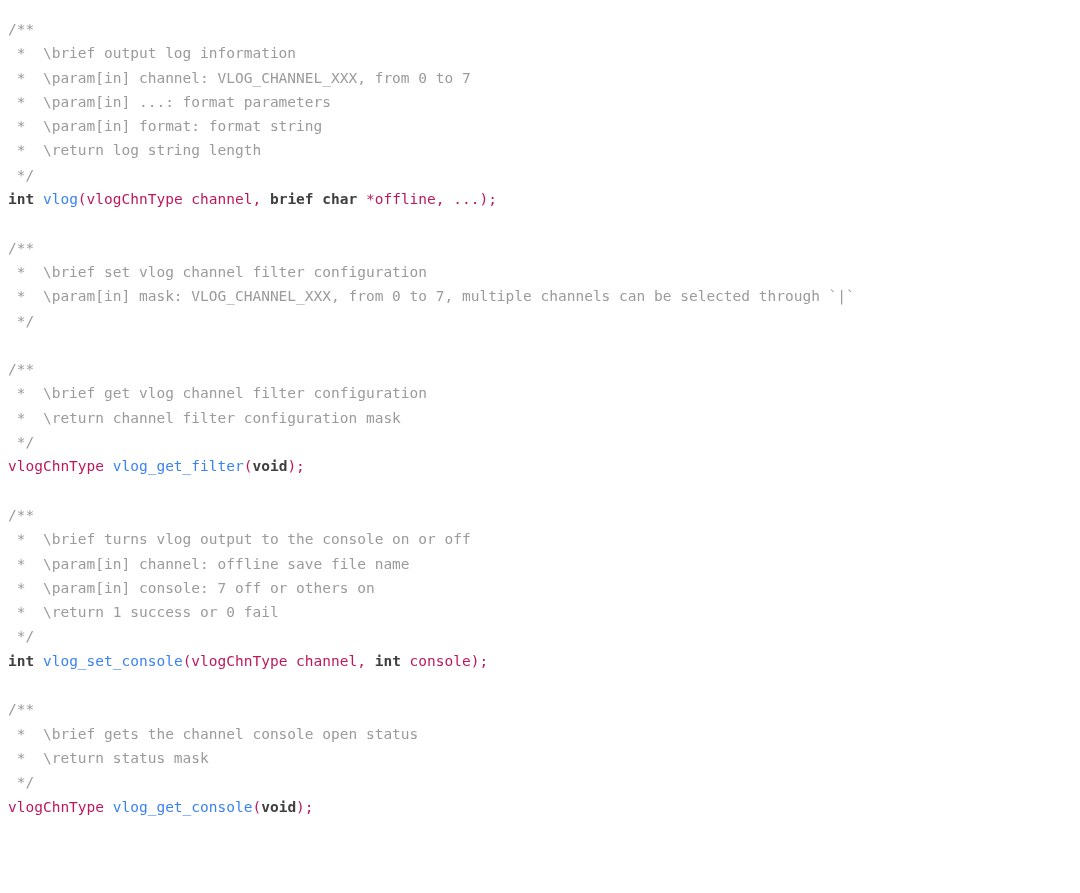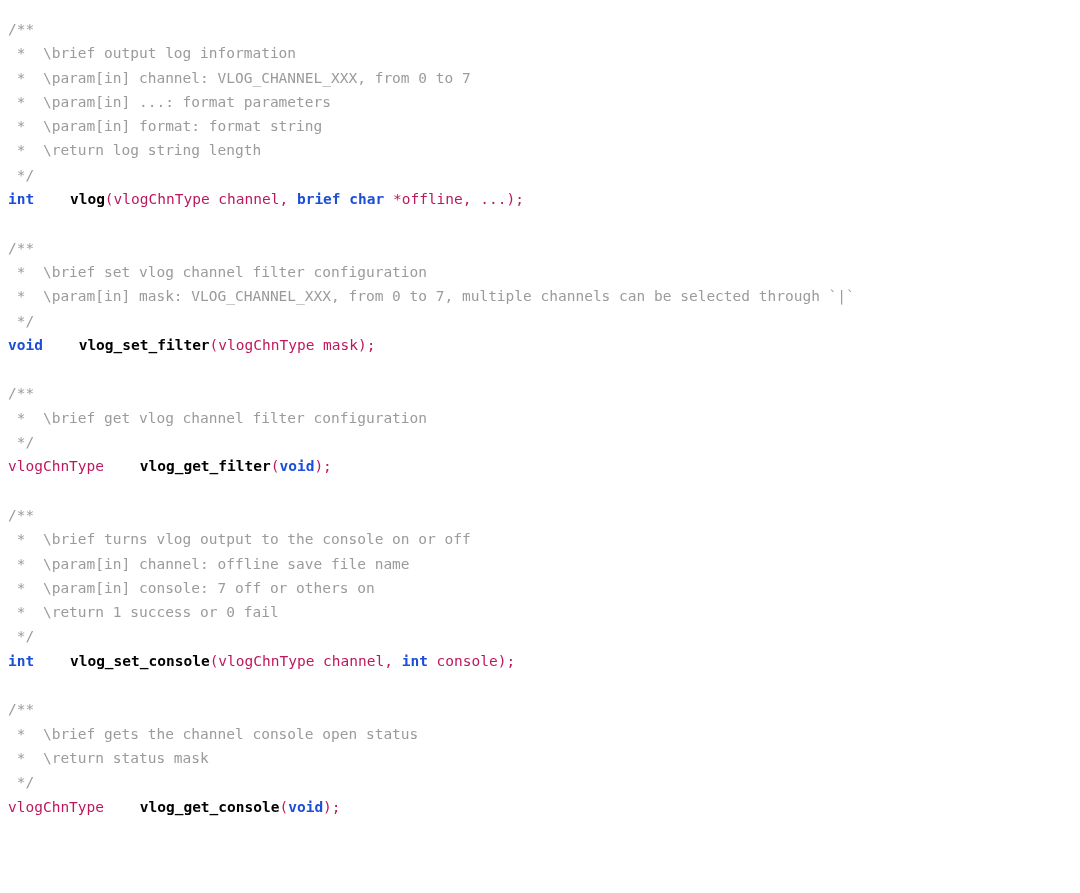--- a/index.html
+++ b/index.html
@@ -23,45 +23,45 @@
     font-size: 14.5px;
     white-space: pre;
     letter-spacing: 0px;
     color: #444444;
   }
   .code-line.blank {
     height: 24.3px;
   }
   
   .tok-comment  { color: #9b9b9b; font-weight: normal; }
-  .tok-keyword  { color: #1d4ed8; font-weight: bold; }
-  .tok-funcname { color: #000000; font-weight: bold; margin-left: 27px; }
+  .tok-keyword  { color: #404040; font-weight: bold; }
+  .tok-funcname { color: #3b82f6; font-weight: normal; }
   .tok-plain    { color: #be185d; font-weight: normal; }
 </style>
 </head>
 <body>
 
 <div id="code-view">
     <div class="code-line"><span class="tok-comment">/**</span></div>
     <div class="code-line"><span class="tok-comment"> *  \brief output log information</span></div>
     <div class="code-line"><span class="tok-comment"> *  \param[in] channel: VLOG_CHANNEL_XXX, from 0 to 7</span></div>
     <div class="code-line"><span class="tok-comment"> *  \param[in] ...: format parameters</span></div>
     <div class="code-line"><span class="tok-comment"> *  \param[in] format: format string</span></div>
     <div class="code-line"><span class="tok-comment"> *  \return log string length</span></div>
     <div class="code-line"><span class="tok-comment"> */</span></div>
     <div class="code-line"><span class="tok-keyword">int</span><span class="tok-plain"> </span><span class="tok-funcname">vlog</span><span class="tok-plain">(vlogChnType channel, </span><span class="tok-keyword">brief</span><span class="tok-plain"> </span><span class="tok-keyword">char</span><span class="tok-plain"> *offline, ...);</span></div>
     <div class="code-line blank">&nbsp;</div>
     <div class="code-line"><span class="tok-comment">/**</span></div>
     <div class="code-line"><span class="tok-comment"> *  \brief set vlog channel filter configuration</span></div>
     <div class="code-line"><span class="tok-comment"> *  \param[in] mask: VLOG_CHANNEL_XXX, from 0 to 7, multiple channels can be selected through `|`</span></div>
     <div class="code-line"><span class="tok-comment"> */</span></div>
-    <div class="code-line"><span class="tok-keyword">void</span><span class="tok-plain"> </span><span class="tok-funcname">vlog_set_filter</span><span class="tok-plain">(vlogChnType mask);</span></div>
     <div class="code-line blank">&nbsp;</div>
     <div class="code-line"><span class="tok-comment">/**</span></div>
     <div class="code-line"><span class="tok-comment"> *  \brief get vlog channel filter configuration</span></div>
+    <div class="code-line"><span class="tok-comment"> *  \return channel filter configuration mask</span></div>
     <div class="code-line"><span class="tok-comment"> */</span></div>
     <div class="code-line"><span class="tok-plain">vlogChnType </span><span class="tok-funcname">vlog_get_filter</span><span class="tok-plain">(</span><span class="tok-keyword">void</span><span class="tok-plain">);</span></div>
     <div class="code-line blank">&nbsp;</div>
     <div class="code-line"><span class="tok-comment">/**</span></div>
     <div class="code-line"><span class="tok-comment"> *  \brief turns vlog output to the console on or off</span></div>
     <div class="code-line"><span class="tok-comment"> *  \param[in] channel: offline save file name</span></div>
     <div class="code-line"><span class="tok-comment"> *  \param[in] console: 7 off or others on</span></div>
     <div class="code-line"><span class="tok-comment"> *  \return 1 success or 0 fail</span></div>
     <div class="code-line"><span class="tok-comment"> */</span></div>
     <div class="code-line"><span class="tok-keyword">int</span><span class="tok-plain"> </span><span class="tok-funcname">vlog_set_console</span><span class="tok-plain">(vlogChnType channel, </span><span class="tok-keyword">int</span><span class="tok-plain"> console);</span></div>

